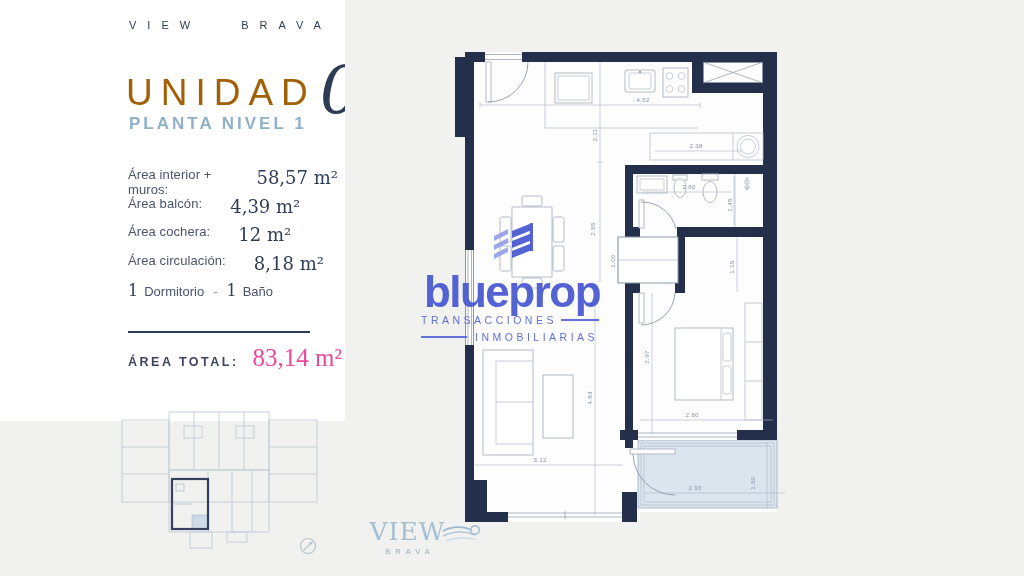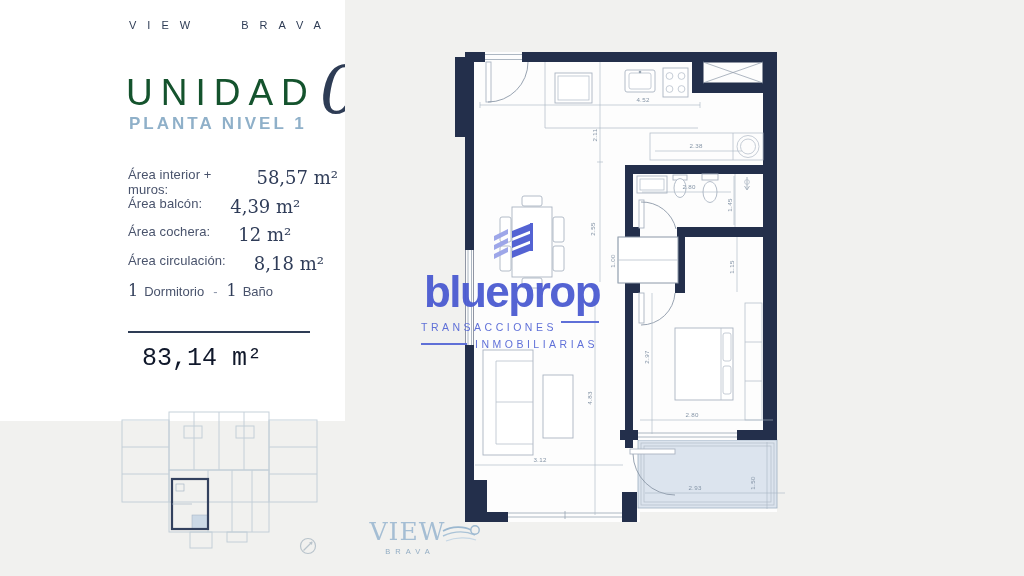--- a/index.html
+++ b/index.html
@@ -2,52 +2,52 @@
 <html><head>
 <meta charset="utf-8">
 <style>
   html,body{margin:0;padding:0;}
   body{width:1024px;height:576px;position:relative;font-family:"Liberation Sans",sans-serif;overflow:hidden;background:#f1f1ef;}
   .left-panel{position:absolute;left:0;top:0;width:345px;height:421px;background:#ffffff;}
   .right-panel{position:absolute;left:345px;top:0;width:757px;height:576px;background:#f1f1ef;}
 
   .brand-top{position:absolute;left:129px;top:19px;font-size:11px;color:#2e3c55;letter-spacing:11px;word-spacing:26px;font-weight:400;}
   .unit-row{position:absolute;left:126px;top:58px;display:flex;align-items:flex-start;}
-  .unit-title{font-size:37px;font-weight:300;letter-spacing:8px;color:#14532d;margin-top:14px;}
+  .unit-title{font-size:37px;font-weight:300;letter-spacing:8px;color:#a16207;margin-top:14px;}
   .unit-number{font-family:"DejaVu Serif",serif;font-style:italic;font-size:66px;color:#2e3c55;line-height:1;margin-left:4px;}
   .unit-sub{position:absolute;left:129px;top:114px;font-size:17px;font-weight:bold;letter-spacing:3px;color:#8fb0c9;}
 
   .details{position:absolute;left:128px;top:167px;width:210px;}
   .detail-row{display:flex;align-items:flex-start;height:28.5px;gap:20px;}
   .detail-label{font-size:13px;color:#49536c;font-weight:500;letter-spacing:0.1px;}
   .detail-value{font-family:"DejaVu Serif",serif;font-size:18px;color:#2f3c58;margin-left:8px;white-space:nowrap;}
   .rooms-row{display:flex;align-items:baseline;height:28.5px;font-size:13px;color:#49536c;}
   .rooms-num{font-family:"DejaVu Serif",serif;font-size:16px;color:#2f3c58;margin-right:6px;}
   .rooms-sep{margin:0 9px;color:#8b94a8;}
 
   .divider{position:absolute;left:128px;top:331px;width:182px;height:1.5px;background:#2e3c55;}
   .total-row{position:absolute;left:128px;top:344px;display:flex;align-items:baseline;}
   .total-label{font-size:12.5px;letter-spacing:2.5px;color:#3a465f;font-weight:600;}
-  .total-value{font-family:Liberation Mono, monospace;font-size:25px;color:#0f172a;margin-left:14px;white-space:nowrap;}
+  .total-value{font-family:Liberation Serif, serif;font-size:25px;color:#ec4899;margin-left:14px;white-space:nowrap;}
 
   .keyplan{position:absolute;left:112px;top:406px;}
   .compass{position:absolute;left:298px;top:536px;}
 
   .floorplan{position:absolute;left:110px;top:45px;}
   svg text.dim{font-family:"Liberation Sans",sans-serif;font-size:6.2px;fill:#8494a6;letter-spacing:.3px;text-anchor:middle;}
   .wall{fill:#232f4b;}
   .furn{fill:#ffffff;stroke:#aab4c2;stroke-width:0.9;}
   .furnl{fill:none;stroke:#b7c0cc;stroke-width:0.8;}
   .thin{stroke:#98a4b2;stroke-width:0.8;fill:none;}
   .dimline{stroke:#a8b6c2;stroke-width:0.6;fill:none;}
   .arc{stroke:#8c98a8;stroke-width:0.9;fill:none;}
 
   .watermark{position:absolute;left:76px;top:220px;width:182px;display:flex;flex-direction:column;align-items:center;opacity:.94;pointer-events:none;}
   .wm-name{font-size:44px;font-weight:bold;letter-spacing:-1.5px;color:#4a5ad1;line-height:1;margin-top:2px;}
-  .wm-row{display:flex;width:100%;margin-top:7px;}
+  .wm-row{display:flex;align-items:center;width:100%;margin-top:0;}
   .wm-row2{display:flex;align-items:center;width:100%;margin-top:5px;}
   .wm-tag{font-size:10.5px;letter-spacing:3.5px;color:#5668d6;font-weight:500;white-space:nowrap;}
   .wm-line{flex:1;height:1.5px;background:#5668d6;margin:0 4px;}
   .wm-line-short{width:46px;height:1.5px;background:#5668d6;margin-right:8px;}
 
   .footer-logo{position:absolute;left:22px;top:517px;width:120px;}
   .fl-row{display:flex;align-items:flex-start;justify-content:center;}
   .fl-name{font-family:"DejaVu Serif",serif;font-size:25px;color:#a5bed4;letter-spacing:1px;}
   .fl-sub{font-size:7.5px;letter-spacing:5px;color:#93adc3;text-align:center;margin-top:0px;margin-right:34px;}
 </style>
@@ -84,20 +84,21 @@
       <span class="rooms-num">1</span>
       <span>Dormitorio</span>
       <span class="rooms-sep">-</span>
       <span class="rooms-num">1</span>
       <span>Baño</span>
     </div>
   </div>
 
   <div class="divider"></div>
   <div class="total-row">
+    <span class="total-label">ÁREA TOTAL:</span>
     <span class="total-value"><span>83,14</span> <span>m²</span></span>
   </div>
 
   <svg class="keyplan" width="215" height="155" viewBox="0 0 215 155">
     <g stroke="#bcc9d4" stroke-width="1" fill="none" opacity="0.85">
       <rect x="57" y="6" width="100" height="58"></rect>
       <rect x="10" y="14" width="47" height="82"></rect>
       <rect x="157" y="14" width="48" height="82"></rect>
       <rect x="57" y="64" width="100" height="62"></rect>
       <line x1="82" y1="6" x2="82" y2="64"></line>

